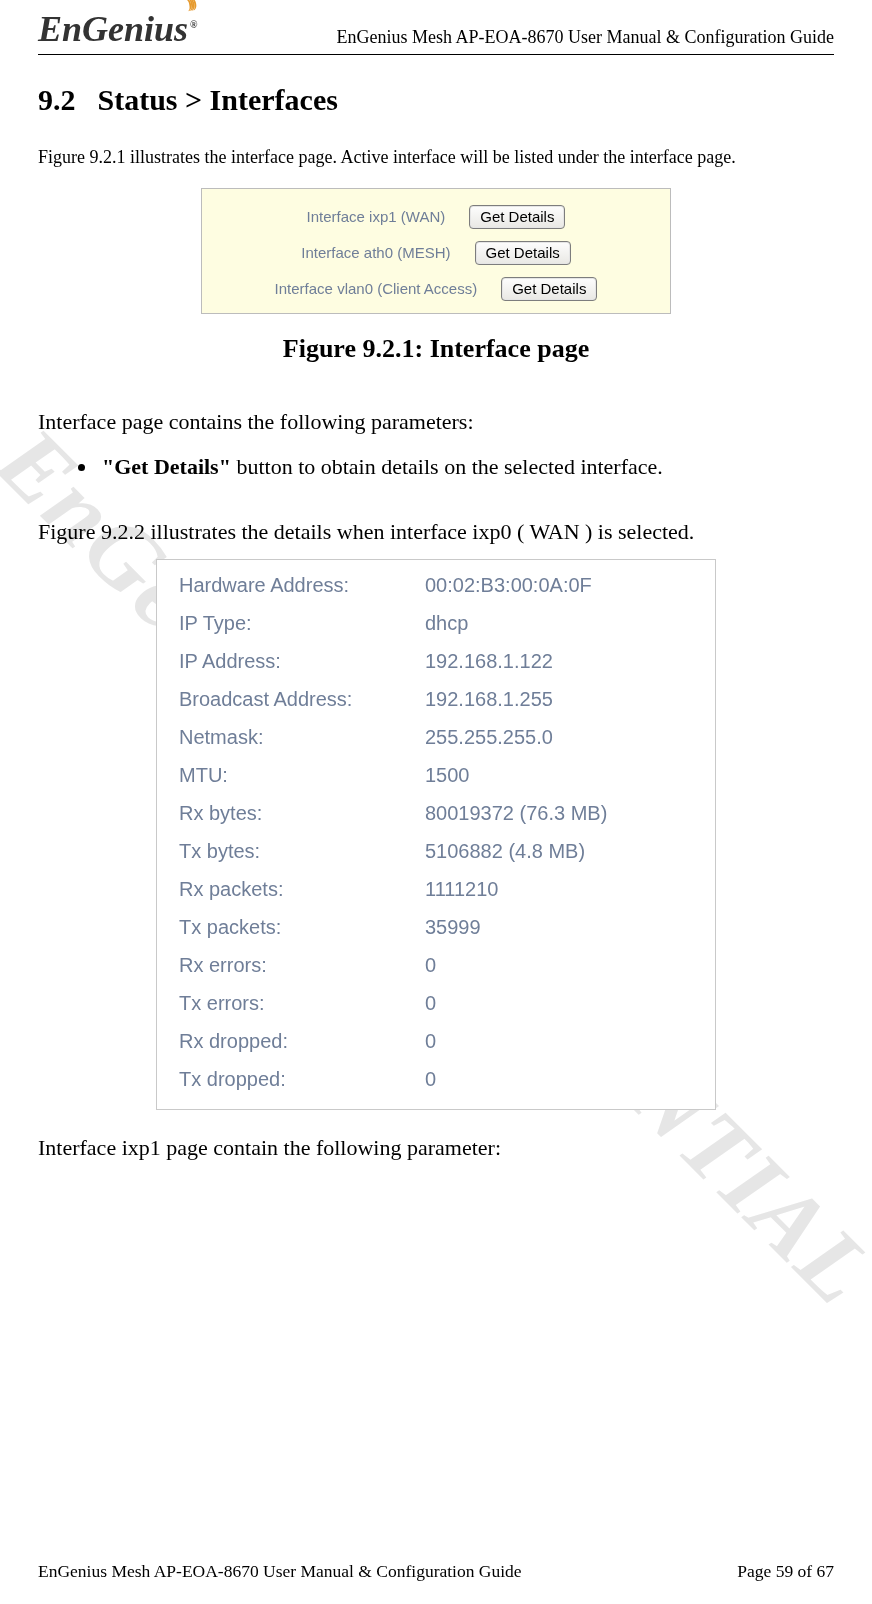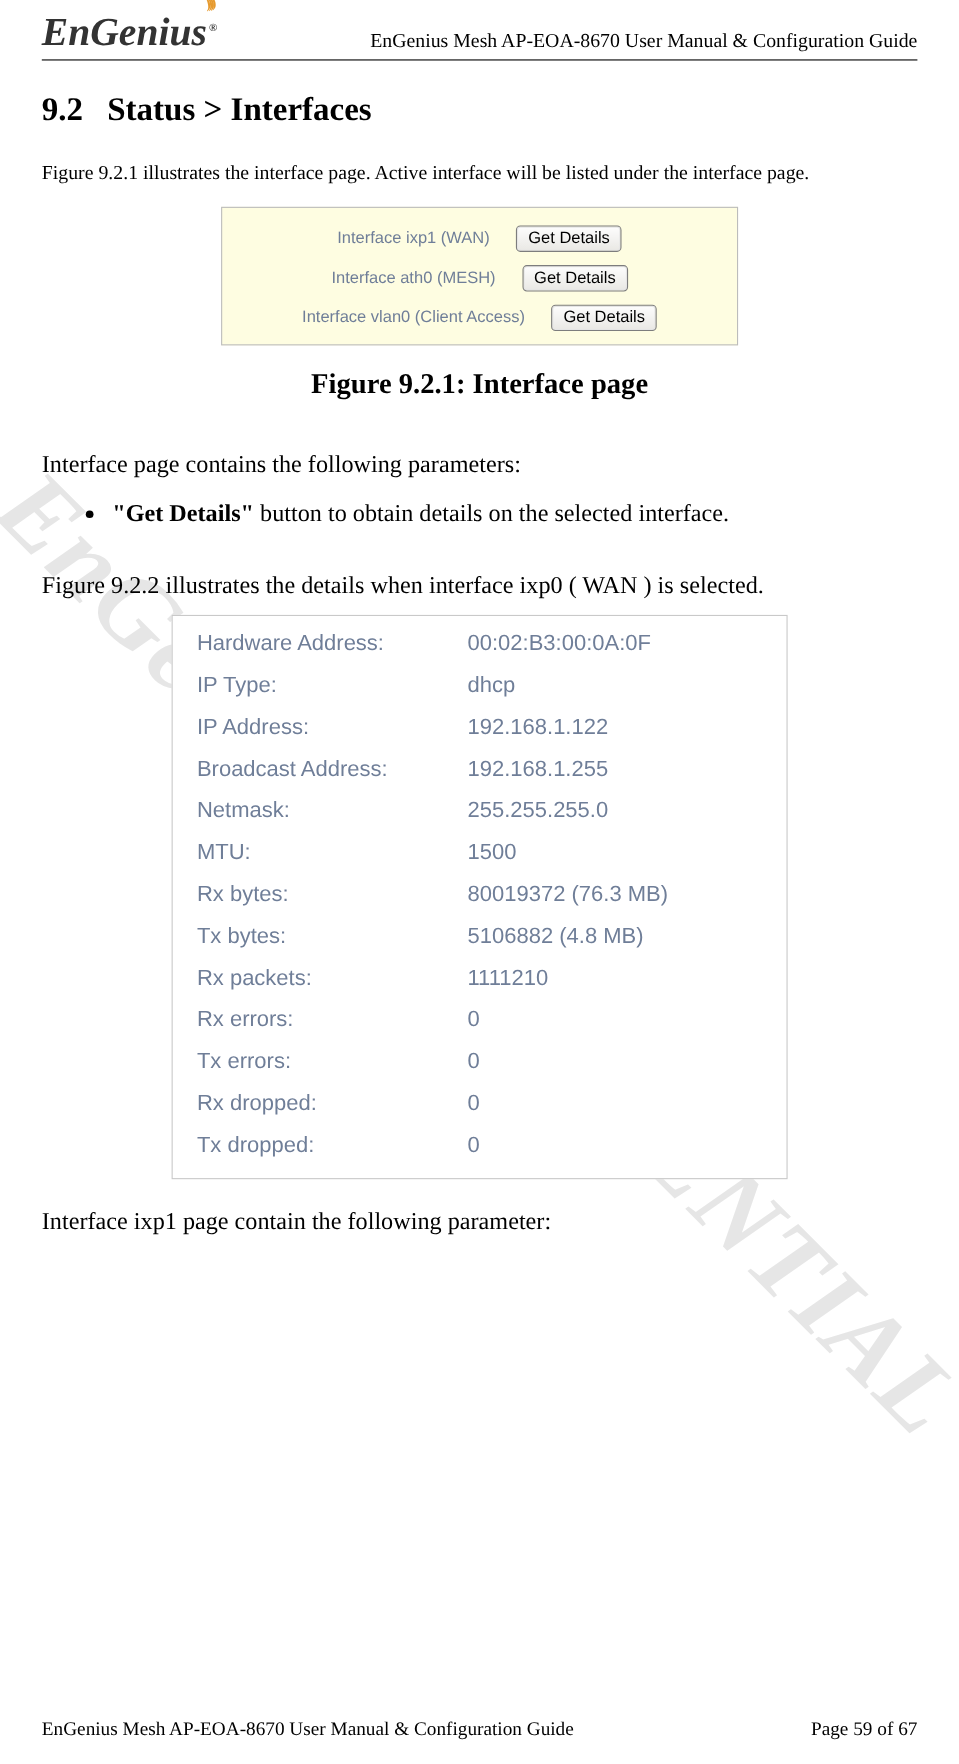--- a/index.html
+++ b/index.html
@@ -254,20 +254,24 @@
         </div>
       <div class="details-row">
           <div class="details-label">Tx bytes:</div>
           <div class="details-value">5106882 (4.8 MB)</div>
         </div>
       <div class="details-row">
           <div class="details-label">Rx packets:</div>
           <div class="details-value">1111210</div>
         </div>
       <div class="details-row">
+          <div class="details-label">Tx packets:</div>
+          <div class="details-value">35999</div>
+        </div>
+      <div class="details-row">
           <div class="details-label">Rx errors:</div>
           <div class="details-value">0</div>
         </div>
       <div class="details-row">
           <div class="details-label">Tx errors:</div>
           <div class="details-value">0</div>
         </div>
       <div class="details-row">
           <div class="details-label">Rx dropped:</div>
           <div class="details-value">0</div>

